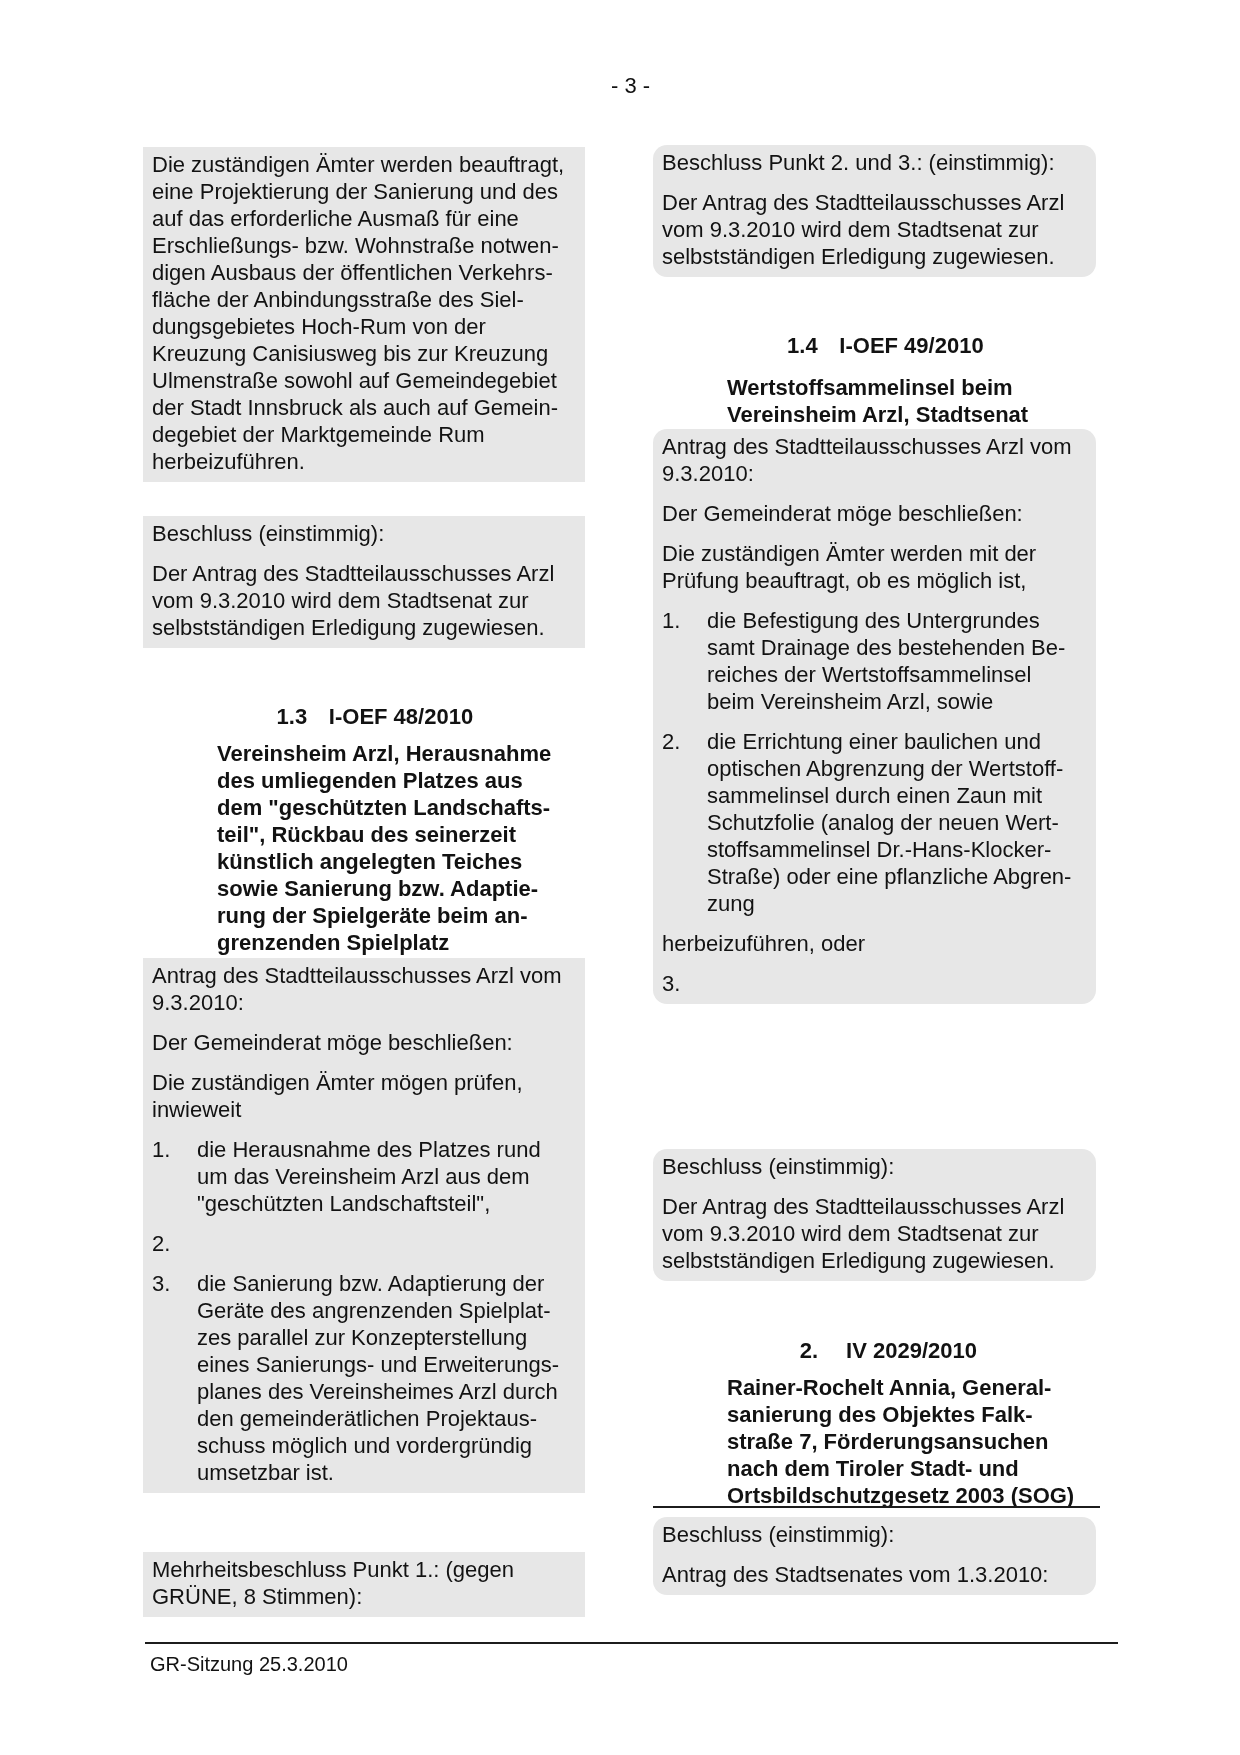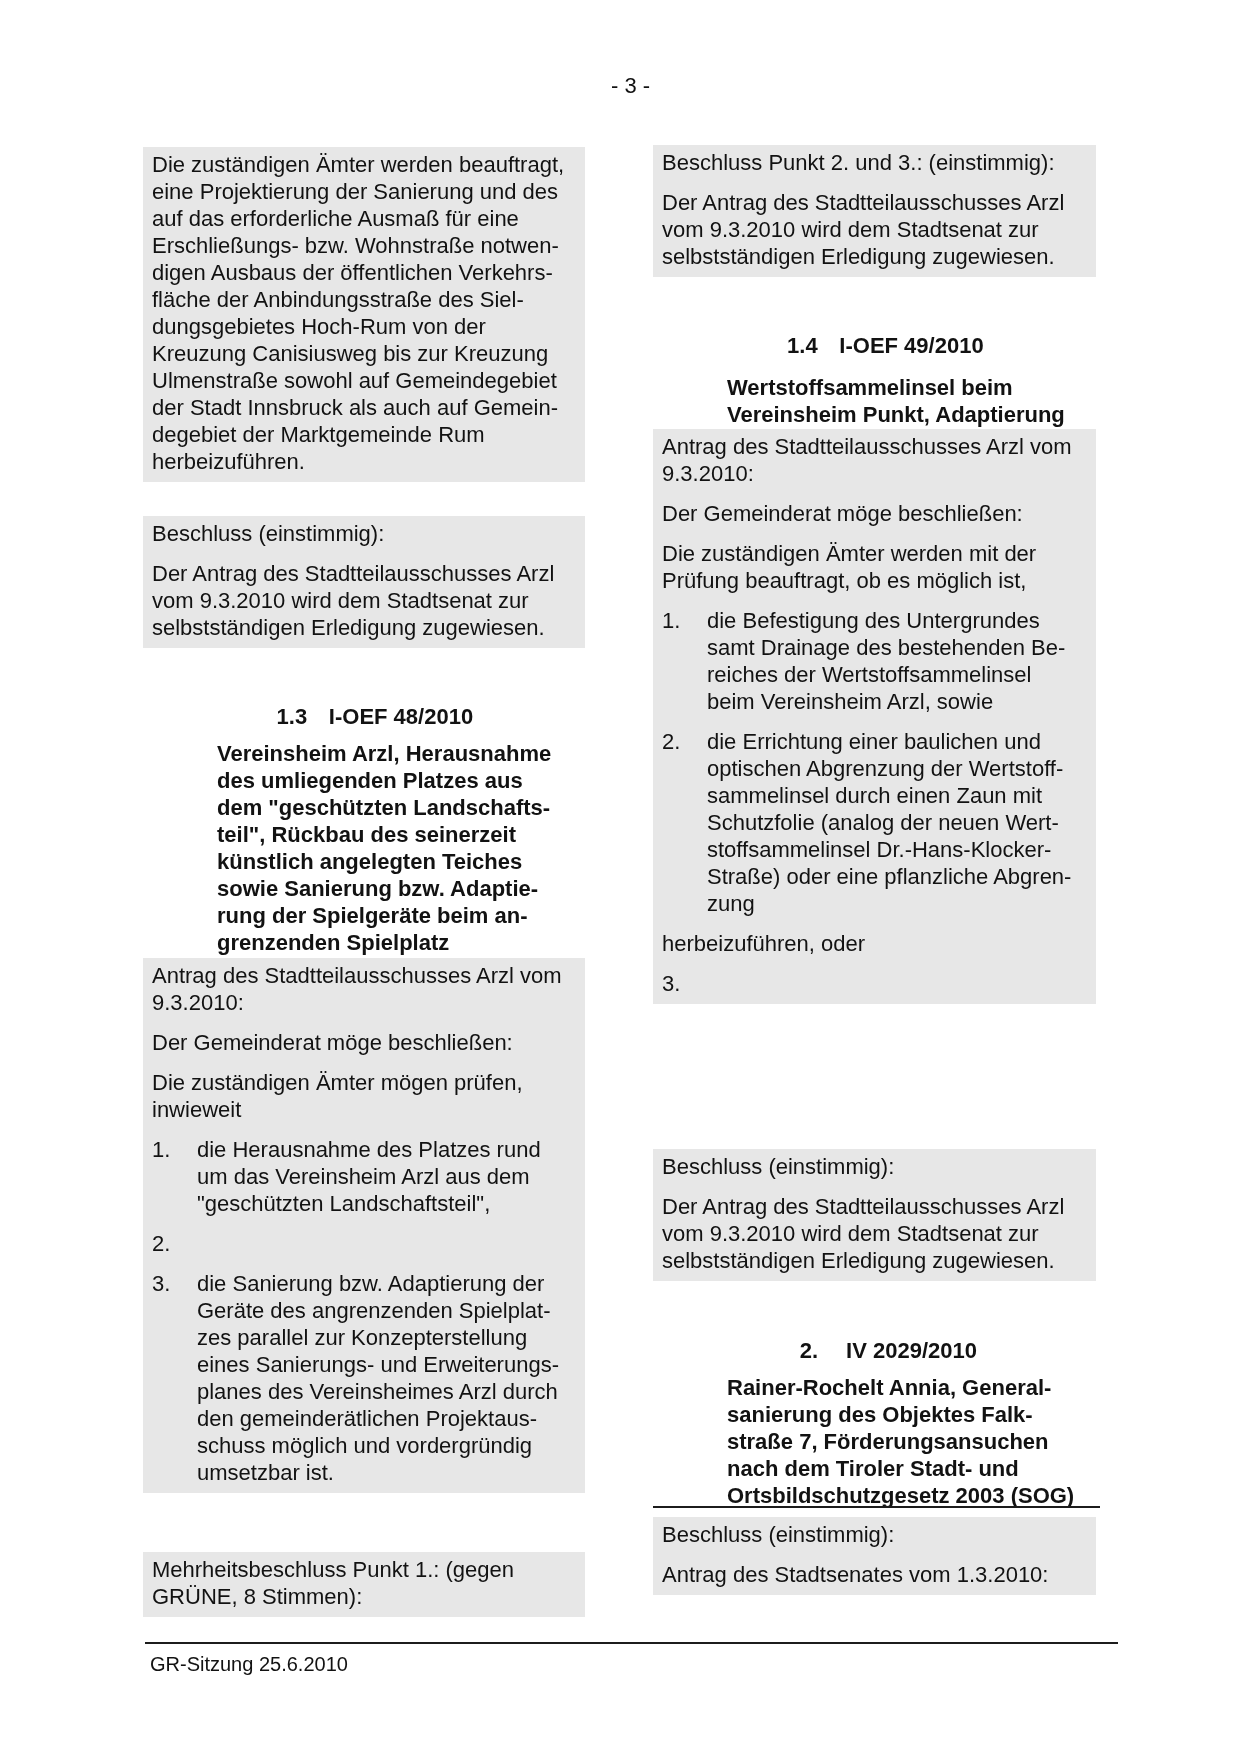--- a/index.html
+++ b/index.html
@@ -9,21 +9,21 @@
     height: 1755px;
     background: #ffffff;
     font-family: "Liberation Sans", sans-serif;
     font-size: 22px;
     line-height: 27px;
     color: #121212;
     overflow: hidden;
   }
   .page * { box-sizing: border-box; }
   .lcol { position: absolute; left: 143px; width: 442px; }
-  .rcol { position: absolute; left: 653px; width: 443px; }
+  .rcol { position: absolute; left: 653px; width: 443px; border-radius: 14px; }
   .gray { background: #e7e7e7; padding: 4px 2px 7px 9px; }
   p { margin: 0; white-space: pre-line; }
   .mt { margin-top: 13px; }
   .item { display: flex; }
   .inum { width: 45px; flex: none; }
   .itxt { white-space: pre-line; flex: 1 1 auto; }
   .sec { font-weight: bold; text-align: center; }
   .snum { display: inline-block; width: 74px; }
   .sectitle { font-weight: bold; white-space: pre-line; padding-left: 74px; }
   .pageno {
@@ -111,21 +111,21 @@
     <p>Beschluss Punkt 2. und 3.: (einstimmig):</p>
     <p class="mt">Der Antrag des Stadtteilausschusses Arzl
 vom 9.3.2010 wird dem Stadtsenat zur
 selbstständigen Erledigung zugewiesen.</p>
   </div>
 
   <div class="rcol sec" style="top:332px">
     <span class="snum">1.4</span><span>I-OEF 49/2010</span>
   </div>
   <div class="rcol sectitle" style="top:374px">Wertstoffsammelinsel beim
-Vereinsheim Punkt, Adaptierung</div>
+Vereinsheim Arzl, Stadtsenat</div>
 
   <div class="rcol gray" style="top:429px">
     <p>Antrag des Stadtteilausschusses Arzl vom
 9.3.2010:</p>
     <p class="mt">Der Gemeinderat möge beschließen:</p>
     <p class="mt">Die zuständigen Ämter werden mit der
 Prüfung beauftragt, ob es möglich ist,</p>
     <div class="item mt">
       <span class="inum">1.</span>
       <span class="itxt">die Befestigung des Untergrundes
@@ -166,15 +166,15 @@
 Ortsbildschutzgesetz 2003 (SOG)</div>
 
   <div class="rule" style="left:653px; top:1506px; width:447px"></div>
 
   <div class="rcol gray" style="top:1517px">
     <p>Beschluss (einstimmig):</p>
     <p class="mt">Antrag des Stadtsenates vom 1.3.2010:</p>
   </div>
 
   <div class="rule" style="left:145px; top:1642px; width:973px"></div>
-  <div class="footer-text" style="left:150px; top:1652px">GR-Sitzung 25.6.2010</div>
+  <div class="footer-text" style="left:150px; top:1652px">GR-Sitzung 25.3.2010</div>
 
 </div>
 
 </body></html>

